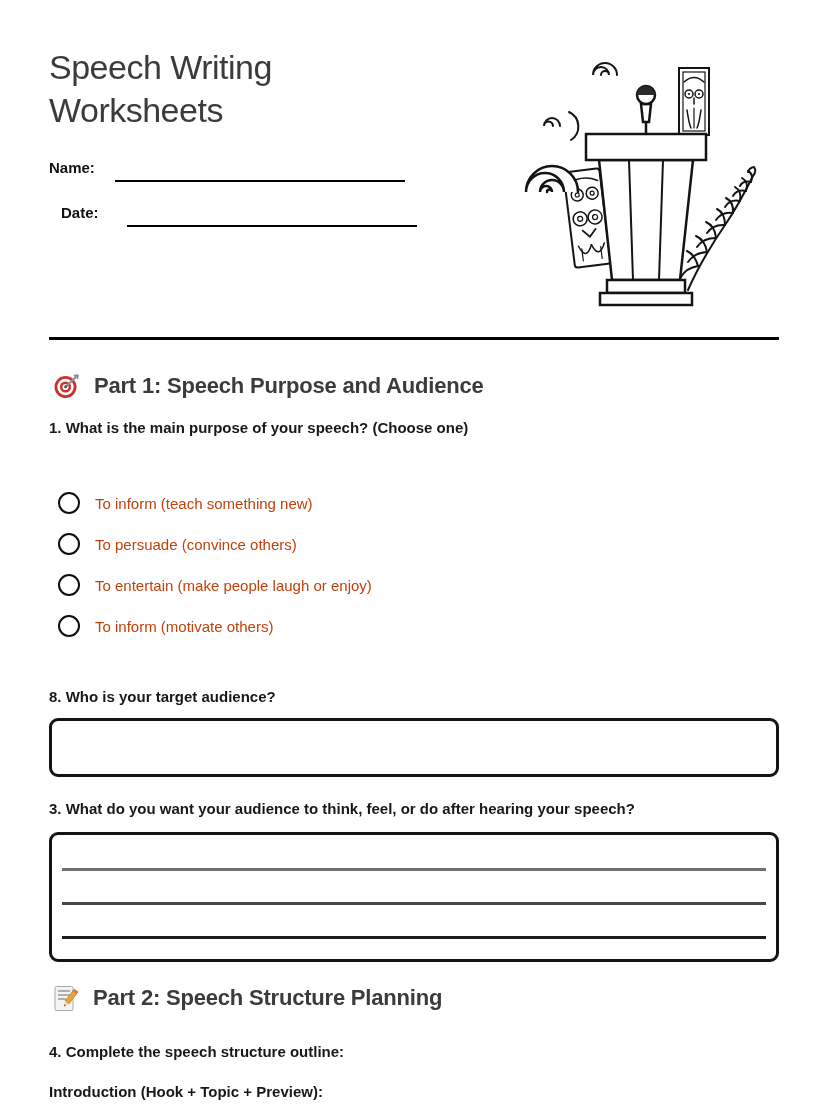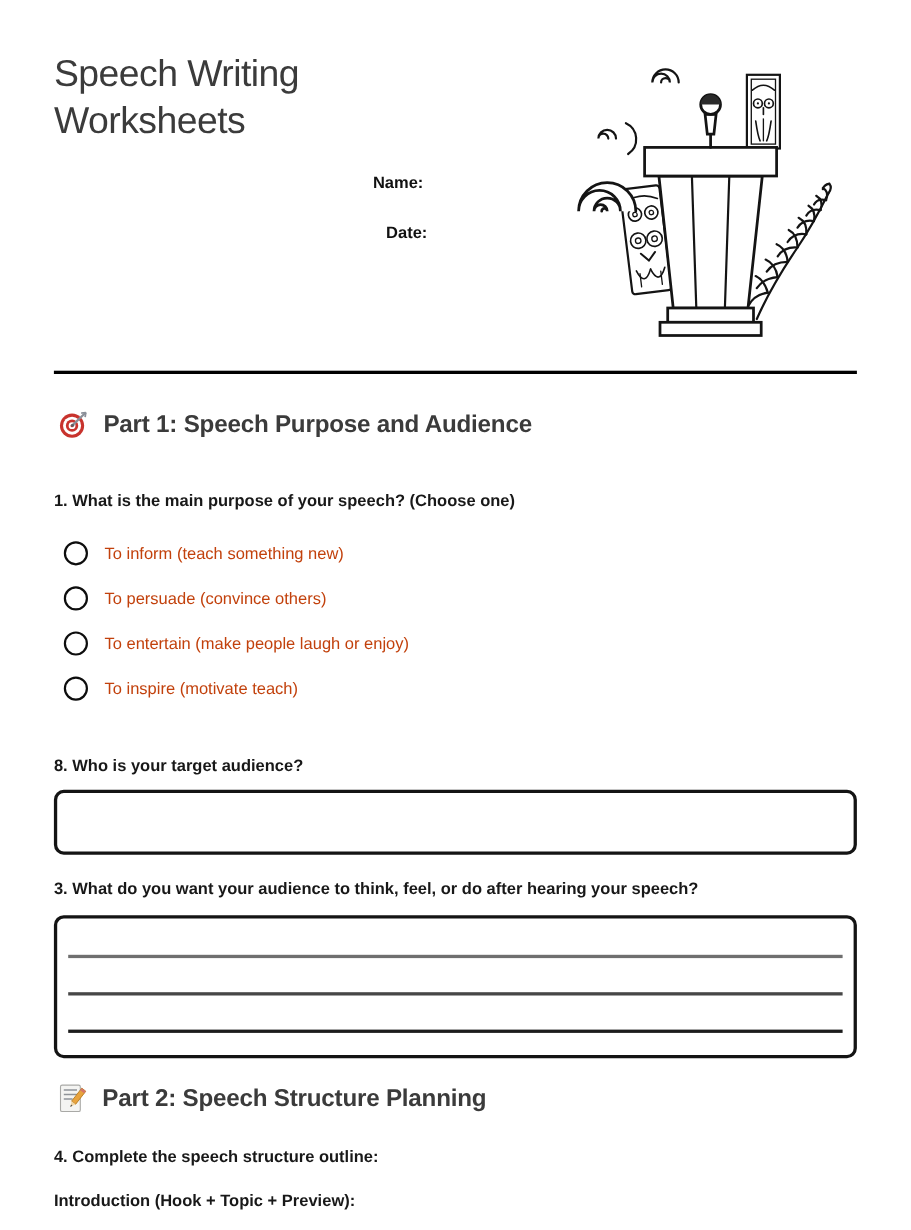--- a/index.html
+++ b/index.html
@@ -9,39 +9,39 @@
     font-family:"Liberation Sans", sans-serif; color:#1f1f1f;
   }
   .abs { position:absolute; }
 
   .page-title {
     left:49px; top:46px; width:340px;
     font-size:34px; line-height:43px; font-weight:normal; color:#3b3b3b;
     letter-spacing:-0.5px;
   }
 
-  .field-row { left:49px; display:flex; align-items:flex-end; width:356px;flex-direction:column; }
+  .field-row { left:49px; display:flex; align-items:flex-end; width:356px; }
   .field-label { font-size:15px; font-weight:bold; color:#111; width:66px; padding-bottom:6px; }
   .field-line { flex:1; height:24px; border-bottom:2.5px solid #000; }
   .row-name { top:158px; }
   .row-date { top:203px;margin-left:12px; }
 
   .illustration { left:512px; top:42px; }
 
   .divider { left:49px; top:337px; width:730px; height:3px; background:#000; }
 
   .part-heading {
     left:53px; display:flex; align-items:flex-start; gap:14px;
     font-size:22px; font-weight:bold; color:#3b3b3b; letter-spacing:-0.2px;
   }
   .heading-1 { top:373px; }
   .heading-2 { top:985px; }
 
   .question { left:49px; font-size:15px; font-weight:bold; color:#181818; }
-  .q1 { top:447px; }
+  .q1 { top:419px; }
   .q2 { top:688px; }
   .q3 { top:800px; }
   .q4 { top:1043px; }
   .intro-label { top:1083px; }
 
   .options { left:58px; top:492px; }
   .option-row { display:flex; align-items:center; margin-bottom:19px; height:22px; cursor:pointer; }
   .radio-circle {
     width:22px; height:22px; border:2.5px solid #0d0d0d; border-radius:50%;
     background:#fff; flex:0 0 auto;
@@ -182,21 +182,21 @@
   <div class="option-row">
     <span class="radio-circle"></span>
     <span class="option-label">To persuade (convince others)</span>
   </div>
   <div class="option-row">
     <span class="radio-circle"></span>
     <span class="option-label">To entertain (make people laugh or enjoy)</span>
   </div>
   <div class="option-row">
     <span class="radio-circle"></span>
-    <span class="option-label">To inspire (motivate teach)</span>
+    <span class="option-label">To inform (motivate others)</span>
   </div>
 </div>
 
 <div class="abs question q2">8. Who is your target audience?</div>
 <div class="abs answer-box box-q2"></div>
 
 <div class="abs question q3">3. What do you want your audience to think, feel, or do after hearing your speech?</div>
 <div class="abs answer-box box-q3">
   <div class="rule rule-1"></div>
   <div class="rule rule-2"></div>

